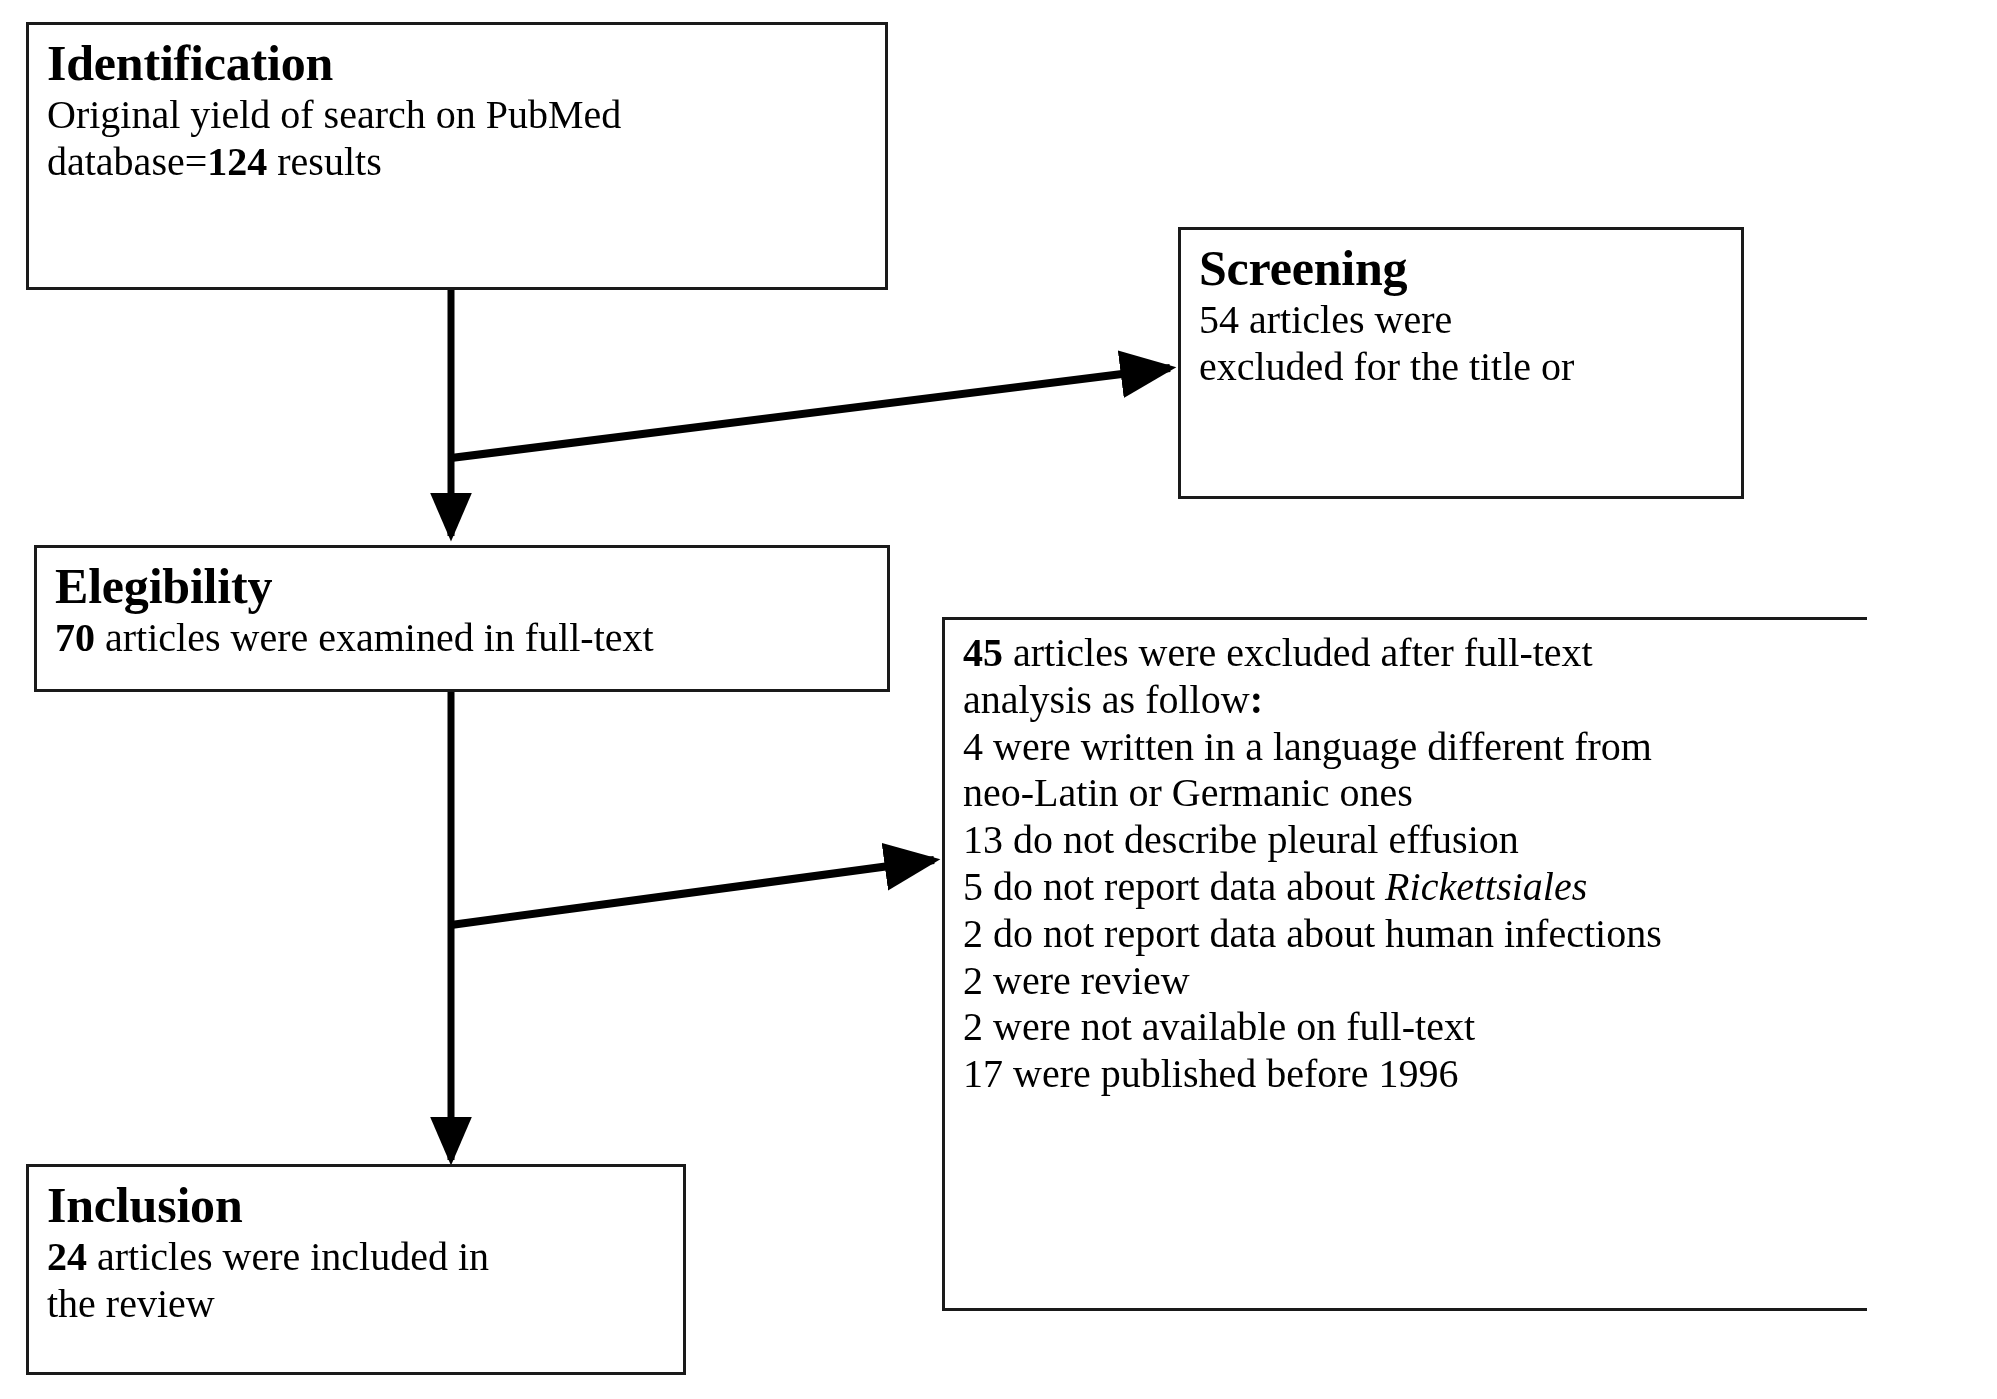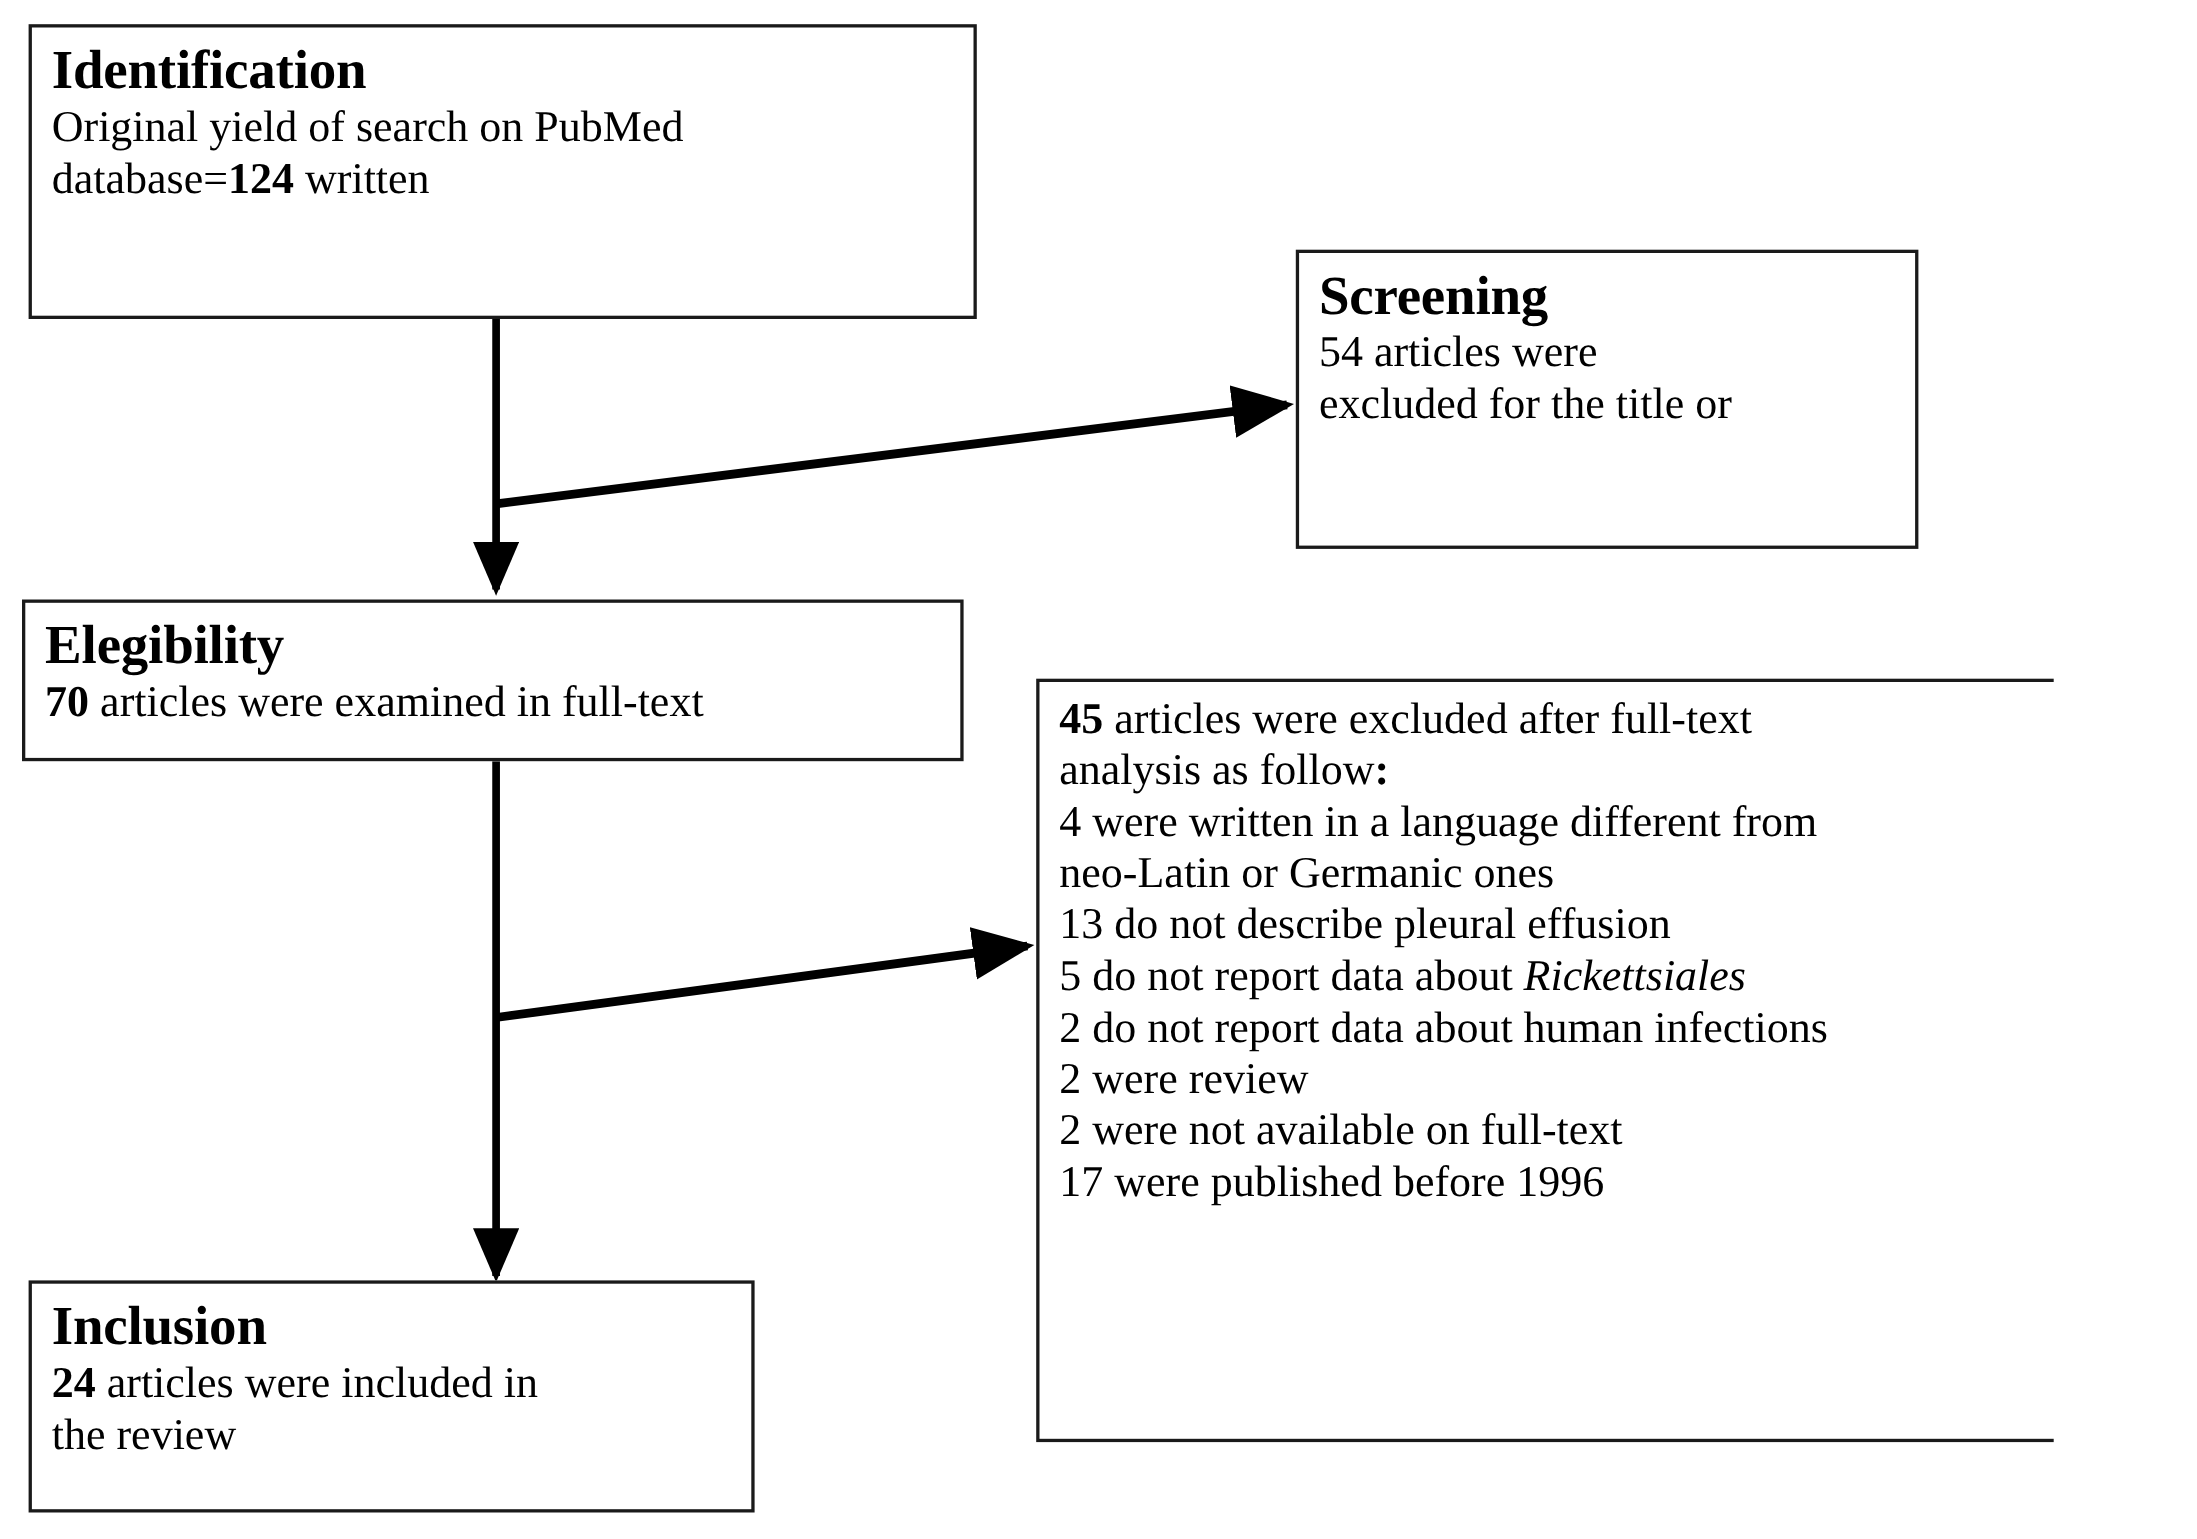--- a/index.html
+++ b/index.html
@@ -36,21 +36,21 @@
     font-size: 40px;
     line-height: 1.17;
     white-space: nowrap;
   }
   b.num { font-weight: bold; }
   i.sp  { }
 
   
   #box-identification { left: 26px;   top: 22px;   width: 862px;  height: 268px; }
   #box-screening      { left: 1178px; top: 227px;  width: 566px;  height: 272px; }
-  #box-elegibility    { left: 20px;   top: 545px;  width: 856px;  height: 147px; }
+  #box-elegibility    { left: 34px;   top: 545px;  width: 856px;  height: 147px; }
   #box-exclusions     { left: 942px;  top: 617px;  width: 1033px; height: 694px; }
   #box-inclusion      { left: 26px;   top: 1164px; width: 660px;  height: 211px; }
 
   #svg-arrows {
     position: absolute;
     left: 0; top: 0;
     width: 1997px;
     height: 1399px;
     pointer-events: none;
   }
@@ -73,21 +73,21 @@
 
     <line x1="451" y1="692" x2="451" y2="1160" stroke="#000000" stroke-width="7" marker-end="url(#ah)"></line>
 
     <line x1="451" y1="925" x2="934" y2="860" stroke="#000000" stroke-width="8" marker-end="url(#ah)"></line>
   </svg>
 
   <div class="box" id="box-identification">
     <div class="box-inner">
       <div class="heading">Identification</div>
       <div class="body-line">Original yield of search on PubMed</div>
-      <div class="body-line"><span>database=</span><b class="num">124</b><span> written</span></div>
+      <div class="body-line"><span>database=</span><b class="num">124</b><span> results</span></div>
     </div>
   </div>
 
   <div class="box" id="box-screening">
     <div class="box-inner">
       <div class="heading">Screening</div>
       <div class="body-line">54 articles were</div>
       <div class="body-line">excluded for the title or</div>
     </div>
   </div>

